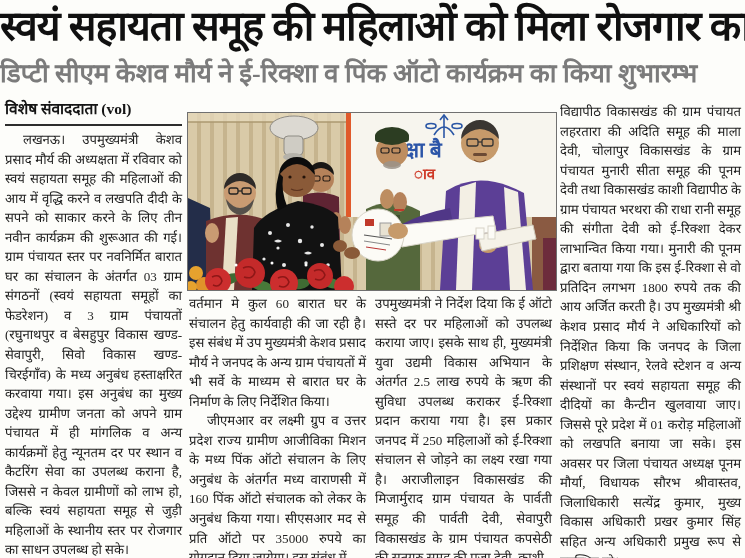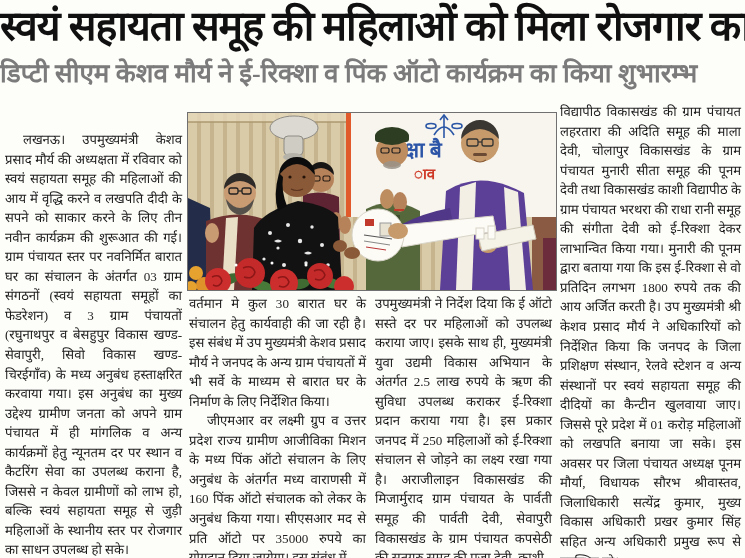--- a/index.html
+++ b/index.html
@@ -47,20 +47,23 @@
   .c4{left:560px;top:102px;width:181px;}
 </style>
 </head>
 <body>
 
 <div class="page">
 
   <h1 class="headline">स्वयं सहायता समूह की महिलाओं को मिला रोजगार का नया साधन</h1>
   <h2 class="subheadline">डिप्टी सीएम केशव मौर्य ने ई-रिक्शा व पिंक ऑटो कार्यक्रम का किया शुभारम्भ</h2>
 
+  <div class="byline">
+    <span>विशेष संवाददाता (vol)</span>
+  </div>
 
   <div class="photo">
     <svg viewBox="0 0 368 177" xmlns="http://www.w3.org/2000/svg">
       <defs>
         <pattern id="blinds" width="13" height="177" patternUnits="userSpaceOnUse">
           <rect width="13" height="177" fill="#d9caa8"></rect>
           <rect x="9" width="4" height="177" fill="#c6b48e"></rect>
         </pattern>
       </defs>
 
@@ -220,21 +223,21 @@
         <circle cx="118" cy="152" r="1.5" fill="#fff"></circle>
       </g>
     </svg>
   </div>
 
   <div class="col c1">
     <p class="indent">लखनऊ। उपमुख्यमंत्री केशव प्रसाद मौर्य की अध्यक्षता में रविवार को स्वयं सहायता समूह की महिलाओं की आय में वृद्धि करने व लखपति दीदी के सपने को साकार करने के लिए तीन नवीन कार्यक्रम की शुरूआत की गई। ग्राम पंचायत स्तर पर नवनिर्मित बारात घर का संचालन के अंतर्गत 03 ग्राम संगठनों (स्वयं सहायता समूहों का फेडरेशन) व 3 ग्राम पंचायतों (रघुनाथपुर व बेसहुपुर विकास खण्ड-सेवापुरी, सिवो विकास खण्ड-चिरईगाँव) के मध्य अनुबंध हस्ताक्षरित करवाया गया। इस अनुबंध का मुख्य उद्देश्य ग्रामीण जनता को अपने ग्राम पंचायत में ही मांगलिक व अन्य कार्यक्रमों हेतु न्यूनतम दर पर स्थान व कैटरिंग सेवा का उपलब्ध कराना है, जिससे न केवल ग्रामीणों को लाभ हो, बल्कि स्वयं सहायता समूह से जुड़ी महिलाओं के स्थानीय स्तर पर रोजगार का साधन उपलब्ध हो सके।</p>
   </div>
 
   <div class="col c2">
-    <p>वर्तमान मे कुल 30 बारात घर के संचालन हेतु कार्यवाही की जा रही है। इस संबंध में उप मुख्यमंत्री केशव प्रसाद मौर्य ने जनपद के अन्य ग्राम पंचायतों में भी सर्वे के माध्यम से बारात घर के निर्माण के लिए निर्देशित किया।</p>
+    <p>वर्तमान मे कुल 60 बारात घर के संचालन हेतु कार्यवाही की जा रही है। इस संबंध में उप मुख्यमंत्री केशव प्रसाद मौर्य ने जनपद के अन्य ग्राम पंचायतों में भी सर्वे के माध्यम से बारात घर के निर्माण के लिए निर्देशित किया।</p>
     <p class="indent">जीएमआर वर लक्ष्मी ग्रुप व उत्तर प्रदेश राज्य ग्रामीण आजीविका मिशन के मध्य पिंक ऑटो संचालन के लिए अनुबंध के अंतर्गत मध्य वाराणसी में 160 पिंक ऑटो संचालक को लेकर के अनुबंध किया गया। सीएसआर मद से प्रति ऑटो पर 35000 रुपये का योगदान दिया जायेगा। इस संबंध में</p>
   </div>
 
   <div class="col c3">
     <p>उपमुख्यमंत्री ने निर्देश दिया कि ई ऑटो सस्ते दर पर महिलाओं को उपलब्ध कराया जाए। इसके साथ ही, मुख्यमंत्री युवा उद्यमी विकास अभियान के अंतर्गत 2.5 लाख रुपये के ऋण की सुविधा उपलब्ध कराकर ई-रिक्शा प्रदान कराया गया है। इस प्रकार जनपद में 250 महिलाओं को ई-रिक्शा संचालन से जोड़ने का लक्ष्य रखा गया है।  अराजीलाइन विकासखंड की मिजार्मुराद ग्राम पंचायत के पार्वती समूह की पार्वती देवी, सेवापुरी विकासखंड के ग्राम पंचायत कपसेठी की सतगुरु समूह की पूजा देवी, काशी</p>
   </div>
 
   <div class="col c4">
     <p>विद्यापीठ विकासखंड की ग्राम पंचायत लहरतारा की अदिति समूह की माला देवी, चोलापुर विकासखंड के ग्राम पंचायत मुनारी सीता समूह की पूनम देवी तथा विकासखंड काशी विद्यापीठ के ग्राम पंचायत भरथरा की राधा रानी समूह की संगीता देवी को ई-रिक्शा देकर लाभान्वित किया गया। मुनारी की पूनम द्वारा बताया गया कि इस ई-रिक्शा से वो प्रतिदिन लगभग 1800 रुपये तक की आय अर्जित करती है। उप मुख्यमंत्री श्री केशव प्रसाद मौर्य ने अधिकारियों को निर्देशित किया कि जनपद के जिला प्रशिक्षण संस्थान, रेलवे स्टेशन व अन्य संस्थानों पर स्वयं सहायता समूह की दीदियों का कैन्टीन खुलवाया जाए। जिससे पूरे प्रदेश में 01 करोड़ महिलाओं को लखपति बनाया जा सके। इस अवसर पर जिला पंचायत अध्यक्ष पूनम मौर्या, विधायक सौरभ श्रीवास्तव, जिलाधिकारी सत्येंद्र कुमार, मुख्य विकास अधिकारी प्रखर कुमार सिंह सहित अन्य अधिकारी प्रमुख रूप से उपस्थित रहे।</p>
   </div>

